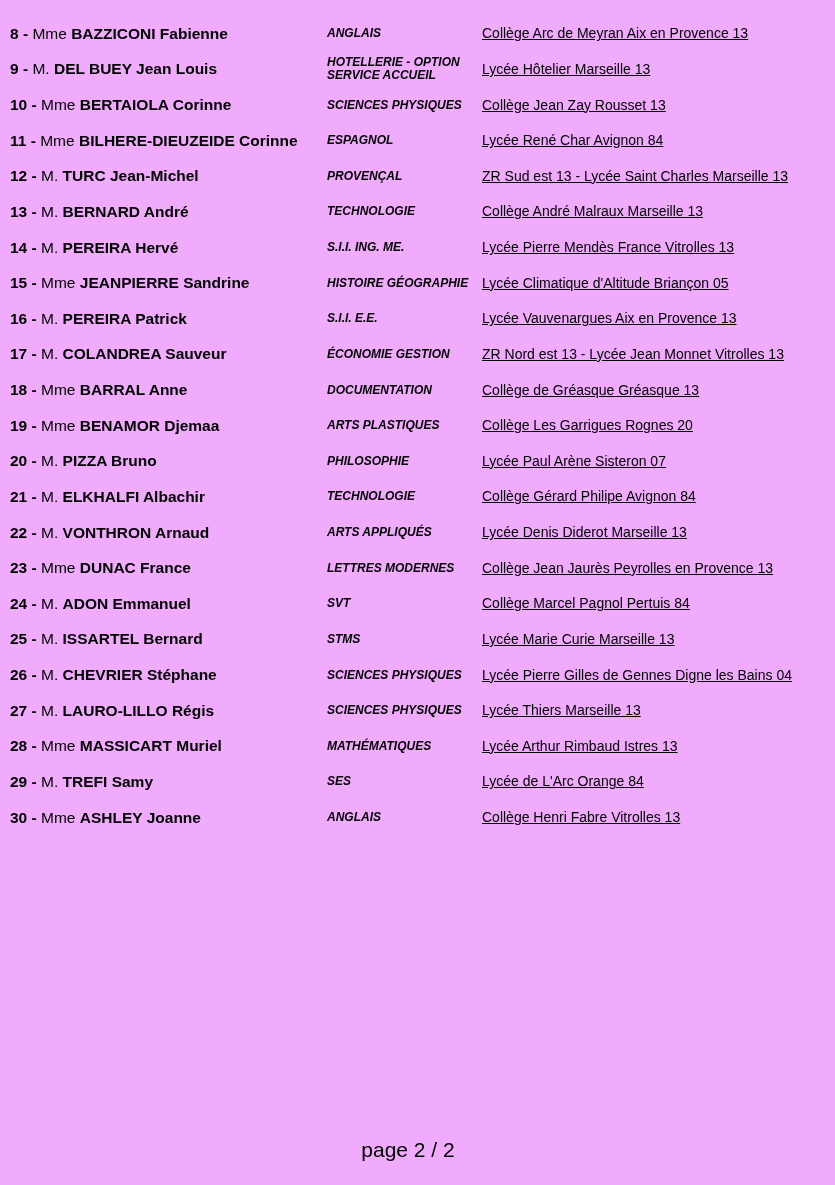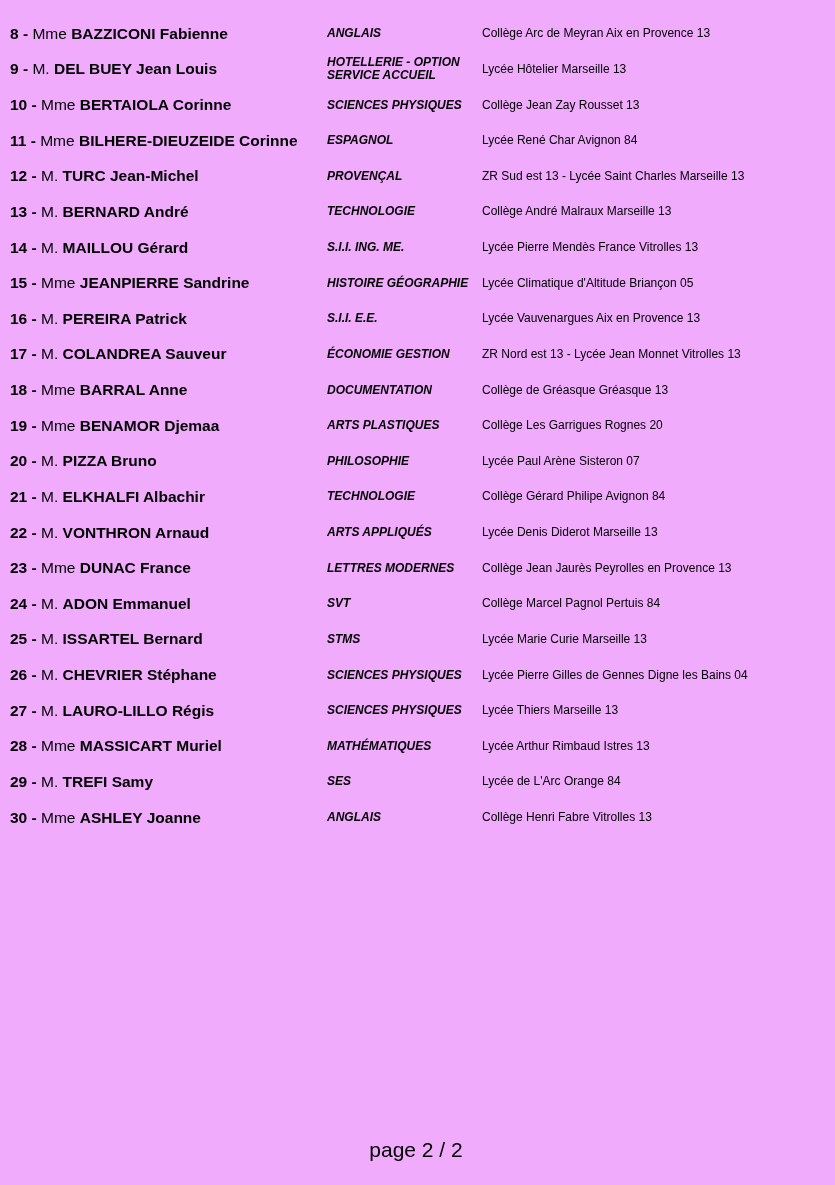--- a/index.html
+++ b/index.html
@@ -39,28 +39,29 @@
   .cell-subject {
     width: 155px;
     flex: none;
     font-size: 12px;
     font-weight: bold;
     line-height: 13px;
     font-style: italic;
   }
   .cell-school {
     flex: 1;
-    font-size: 12px;
+    font-size: 14px;
     line-height: 15px;
     white-space: nowrap;
+    text-decoration: underline;
   }
   .footer {
     position: absolute;
     top: 1139px;
-    left: 8px;
+    left: 0;
     width: 816px;
     text-align: center;
     font-size: 21px;
     line-height: 22px;
   }
 </style>
 </head>
 <body>
 
 <div class="page" style="background: #f0abfc; color: rgb(0, 0, 0);">
@@ -96,21 +97,21 @@
     <div class="cell-school">ZR Sud est 13 - Lycée Saint Charles Marseille 13</div>
   </div>
 
   <div class="row">
     <div class="cell-name"><span class="b">13</span><span class="b"> - </span><span>M.</span> <span class="b">BERNARD André</span></div>
     <div class="cell-subject">TECHNOLOGIE</div>
     <div class="cell-school">Collège André Malraux Marseille 13</div>
   </div>
 
   <div class="row">
-    <div class="cell-name"><span class="b">14</span><span class="b"> - </span><span>M.</span> <span class="b">MAILLOU Gérard</span></div>
+    <div class="cell-name"><span class="b">14</span><span class="b"> - </span><span>M.</span> <span class="b">PEREIRA Hervé</span></div>
     <div class="cell-subject">S.I.I. ING. ME.</div>
     <div class="cell-school">Lycée Pierre Mendès France Vitrolles 13</div>
   </div>
 
   <div class="row">
     <div class="cell-name"><span class="b">15</span><span class="b"> - </span><span>Mme</span> <span class="b">JEANPIERRE Sandrine</span></div>
     <div class="cell-subject">HISTOIRE GÉOGRAPHIE</div>
     <div class="cell-school">Lycée Climatique d'Altitude Briançon 05</div>
   </div>
 

